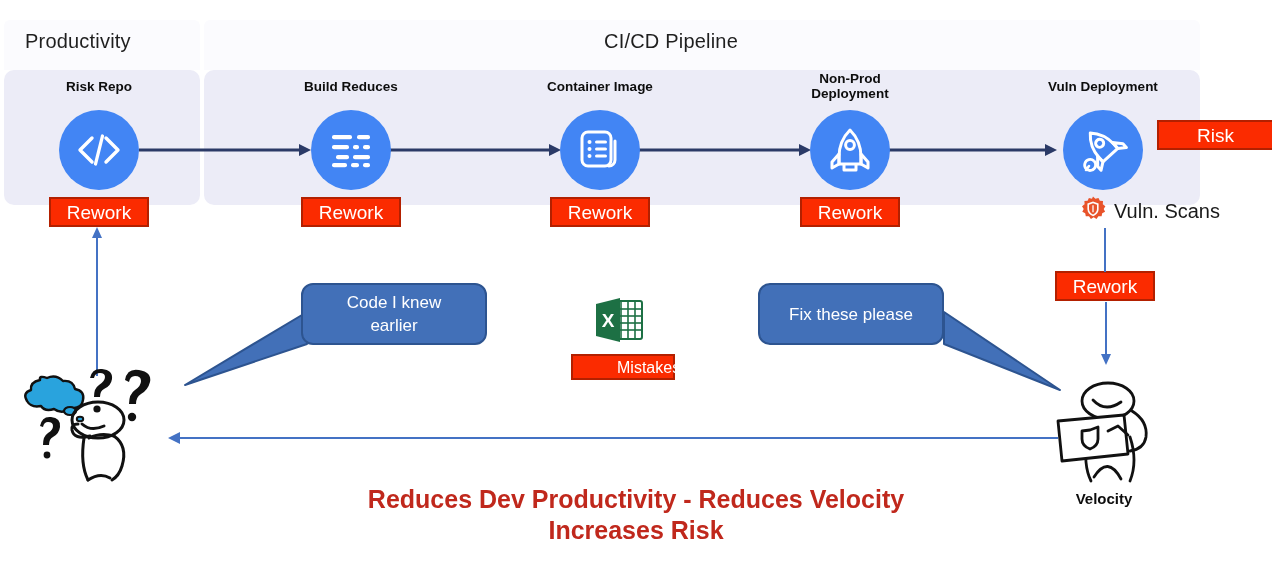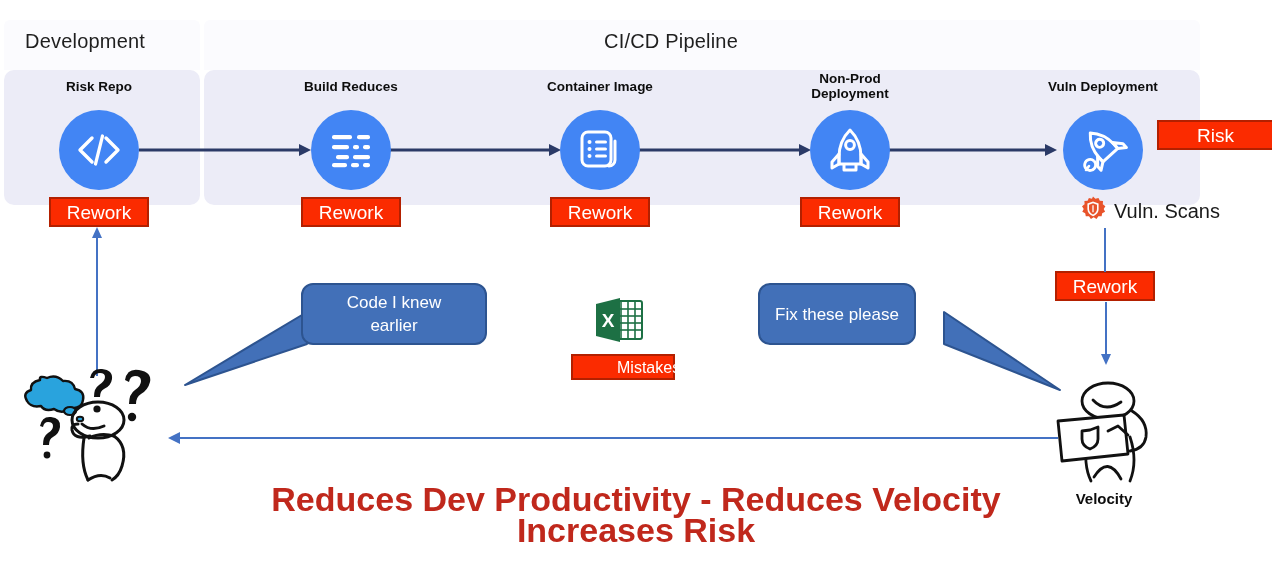--- a/index.html
+++ b/index.html
@@ -106,35 +106,35 @@
 
   
   .excel{position:absolute;}
 
   
   .banner{
     position:absolute;
     width:100%;
     text-align:center;
     color:#c0281c;
-    font-size:34px;
+    font-size:25px;
     font-weight:bold;
     line-height:31px;
     white-space:pre-line;
   }
 </style>
 </head>
 <body>
 
 <div id="stage">
 
   <div class="outer-band" style="left:4px;top:20px;width:196px;height:50px;border-radius:6px 6px 0 0;"></div>
   <div class="outer-band" style="left:204px;top:20px;width:996px;height:50px;border-radius:6px 6px 0 0;"></div>
 
-  <div class="lane-title" style="left:25px;top:30px;">Development</div>
+  <div class="lane-title" style="left:25px;top:30px;">Productivity</div>
   <div class="lane-title" style="left:604px;top:30px;">CI/CD Pipeline</div>
 
   <div class="lane-panel" style="left:4px;top:70px;width:196px;height:135px;"></div>
   <div class="lane-panel" style="left:204px;top:70px;width:996px;height:135px;"></div>
 
   <div class="pipe-arrow" style="left:139px;top:144px;width:172px;">
     <svg width="172" height="12" viewBox="0 0 172 12">
       <line x1="0" y1="6" x2="160" y2="6" stroke="#2b3a67" stroke-width="3"></line>
       <polygon points="160,0 172,6 160,12" fill="#2b3a67"></polygon>
     </svg>
@@ -291,21 +291,21 @@
     </svg>
   </div>
   <div class="bubble" style="left:301px;top:283px;width:186px;height:62px;">Code I knew
 earlier</div>
 
   <div class="bubble-tail" style="left:930px;top:300px;">
     <svg width="130" height="95" viewBox="0 0 130 95">
       <polygon points="130,90 14,12 14,44" fill="#4270b8" stroke="#2d5490" stroke-width="2" stroke-linejoin="round"></polygon>
     </svg>
   </div>
-  <div class="bubble" style="left:758px;top:283px;width:158px;height:62px;">Fix these please</div>
+  <div class="bubble" style="left:758px;top:283px;width:186px;height:62px;">Fix these please</div>
 
   <div class="excel" style="left:594px;top:295px;">
     <svg width="52" height="52" viewBox="0 0 52 52">
       <rect x="20" y="6" width="28" height="38" rx="2" fill="#ffffff" stroke="#1d7044" stroke-width="2"></rect>
       <g stroke="#1d7044" stroke-width="1.6">
         <line x1="20" y1="14" x2="48" y2="14"></line>
         <line x1="20" y1="21" x2="48" y2="21"></line>
         <line x1="20" y1="28" x2="48" y2="28"></line>
         <line x1="20" y1="35" x2="48" y2="35"></line>
         <line x1="27" y1="6" x2="27" y2="44"></line>

